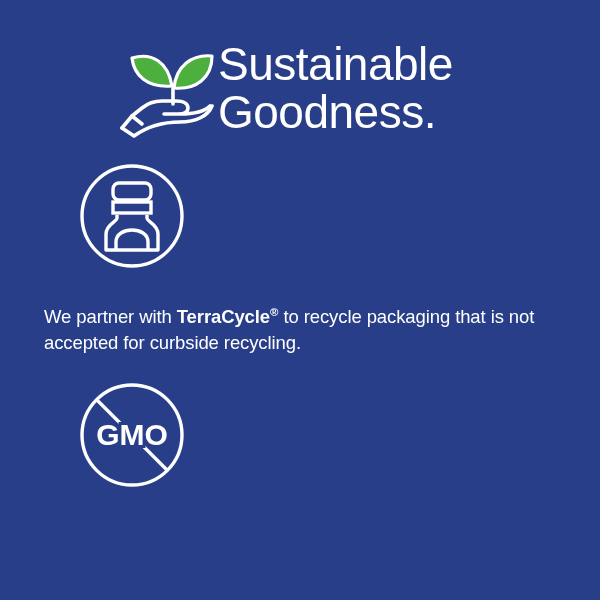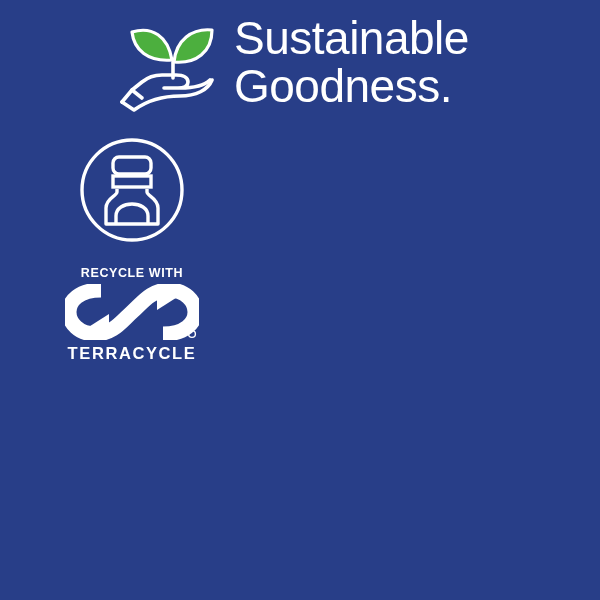--- a/index.html
+++ b/index.html
@@ -10,22 +10,22 @@
     color:#ffffff;
     overflow:hidden;
     position:relative;
   }
 
   
   .header {
     display:flex;
     align-items:center;
     justify-content:flex-start;
-    padding:12px 0 0 118px;
-    gap:16px;
+    padding:38px 0 0 118px;
+    gap:0;
   }
   .sprout-icon { width:100px; height:96px; flex:0 0 auto; margin-top:4px; }
   .headline {
     font-size:46px;
     line-height:1.04;
     font-weight:300;
     letter-spacing:-0.5px;
     white-space:pre-line;
     padding-top:2px;
   }
@@ -128,37 +128,30 @@
 
           <path d="M41 55 L 41 58 C 41 62, 30 64, 30 74 L 30 90
                    L 82 90 L 82 74 C 82 64, 71 62, 71 58 L 71 55" fill="none" stroke="#ffffff" stroke-width="3.4" stroke-linejoin="round"></path>
           <path d="M40 90 L 40 82 C 40 74, 48 70, 56 70 C 64 70, 72 74, 72 82 L 72 90" fill="none" stroke="#ffffff" stroke-width="3.4" stroke-linejoin="round"></path>
         </svg>
       </span>
     </div>
   </div>
 
   <div class="row row-2">
-    <div class="icon-cell">
-      <div class="tc-logo">
-        <div class="tc-top">RECYCLE WITH</div>
-        <span class="tc-mark">
-          <svg viewBox="0 0 134 56" width="134" height="56" aria-hidden="true">
-
-            <path d="M36 6 C 14 6, 4 17, 4 28 C 4 39, 14 50, 30 50
-                     C 48 50, 56 38, 67 28 C 78 18, 86 6, 104 6
-                     C 120 6, 130 17, 130 28 C 130 39, 120 50, 98 50" fill="none" stroke="#ffffff" stroke-width="15" stroke-linecap="butt" stroke-linejoin="round"></path>
-
-            <path d="M44 30 L 44 53 L 22 44 Z" fill="#ffffff"></path>
-
-            <path d="M92 26 L 92 3 L 114 12 Z" fill="#ffffff"></path>
-            <circle cx="127" cy="50" r="3.4" fill="none" stroke="#ffffff" stroke-width="1.4"></circle>
-          </svg>
-        </span>
-        <div class="tc-bottom">TERRACYCLE</div>
-      </div>
-    </div>
+    <p class="text-cell">
+      <span>We partner with </span><b><span>TerraCycle</span><sup>®</sup></b><span> to recycle packaging that is not accepted for curbside recycling.</span>
+    </p>
   </div>
 
   <div class="row row-3">
+    <div class="icon-cell">
+      <span class="gmo-icon">
+        <svg viewBox="0 0 112 112" width="112" height="112" aria-hidden="true">
+          <circle cx="56" cy="56" r="50" fill="none" stroke="#ffffff" stroke-width="3.4"></circle>
+          <line x1="21" y1="21" x2="91" y2="91" stroke="#ffffff" stroke-width="3.4"></line>
+          <text x="56" y="66" text-anchor="middle" font-family="Liberation Sans, sans-serif" font-size="30" font-weight="700" fill="#ffffff" stroke="#283E88" stroke-width="6" paint-order="stroke">GMO</text>
+        </svg>
+      </span>
+    </div>
   </div>
 
 </div>
 
 </body></html>

